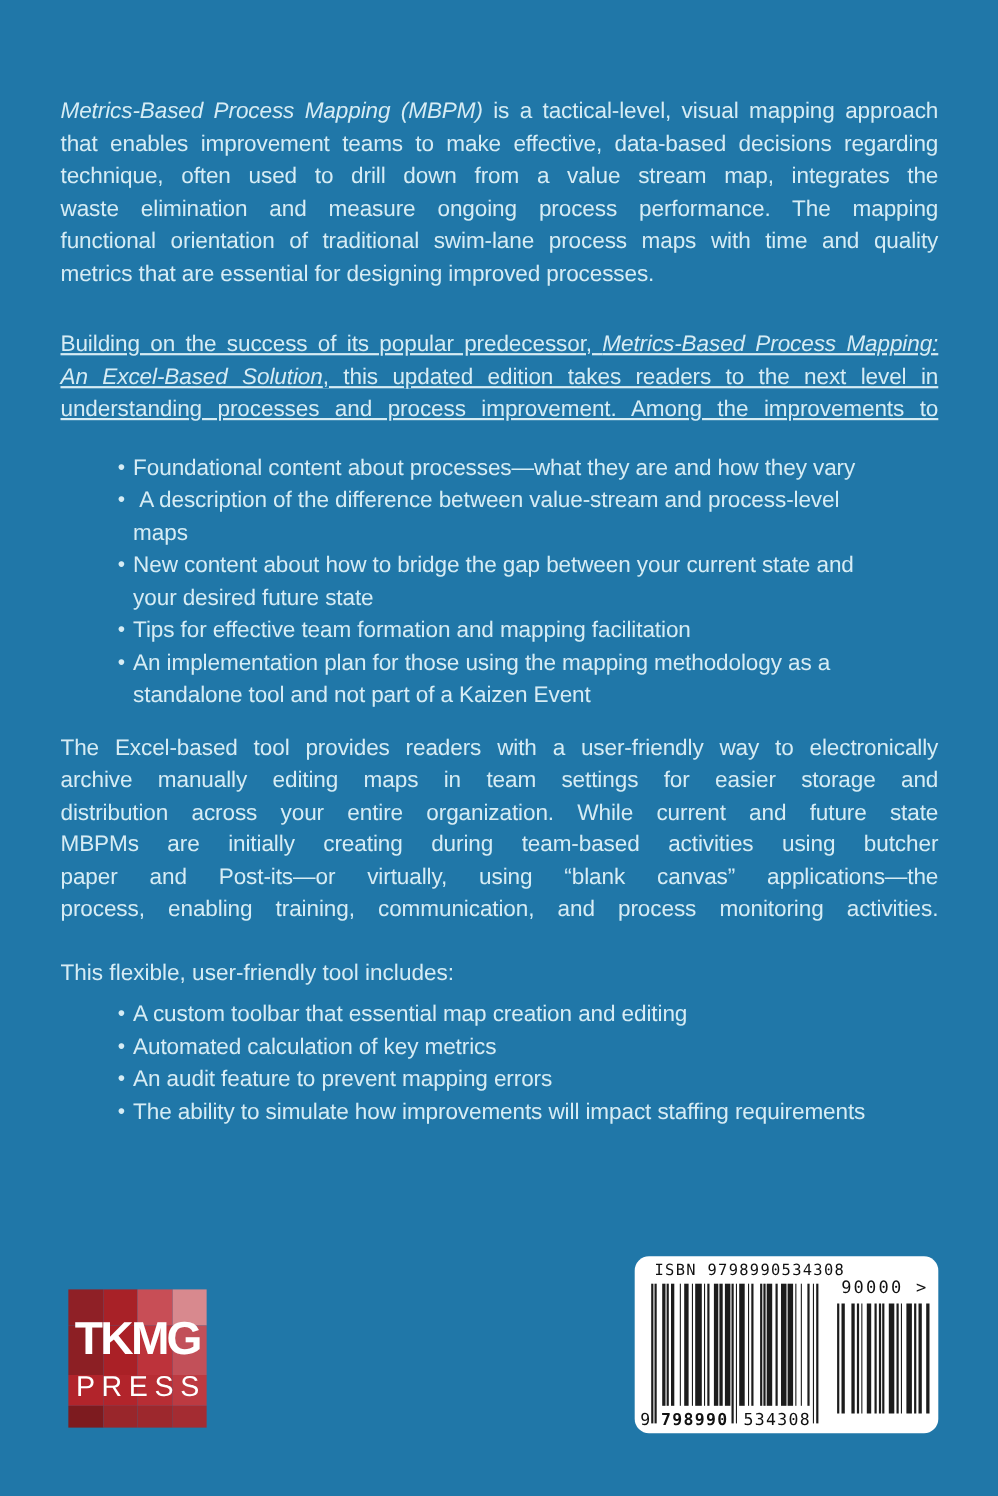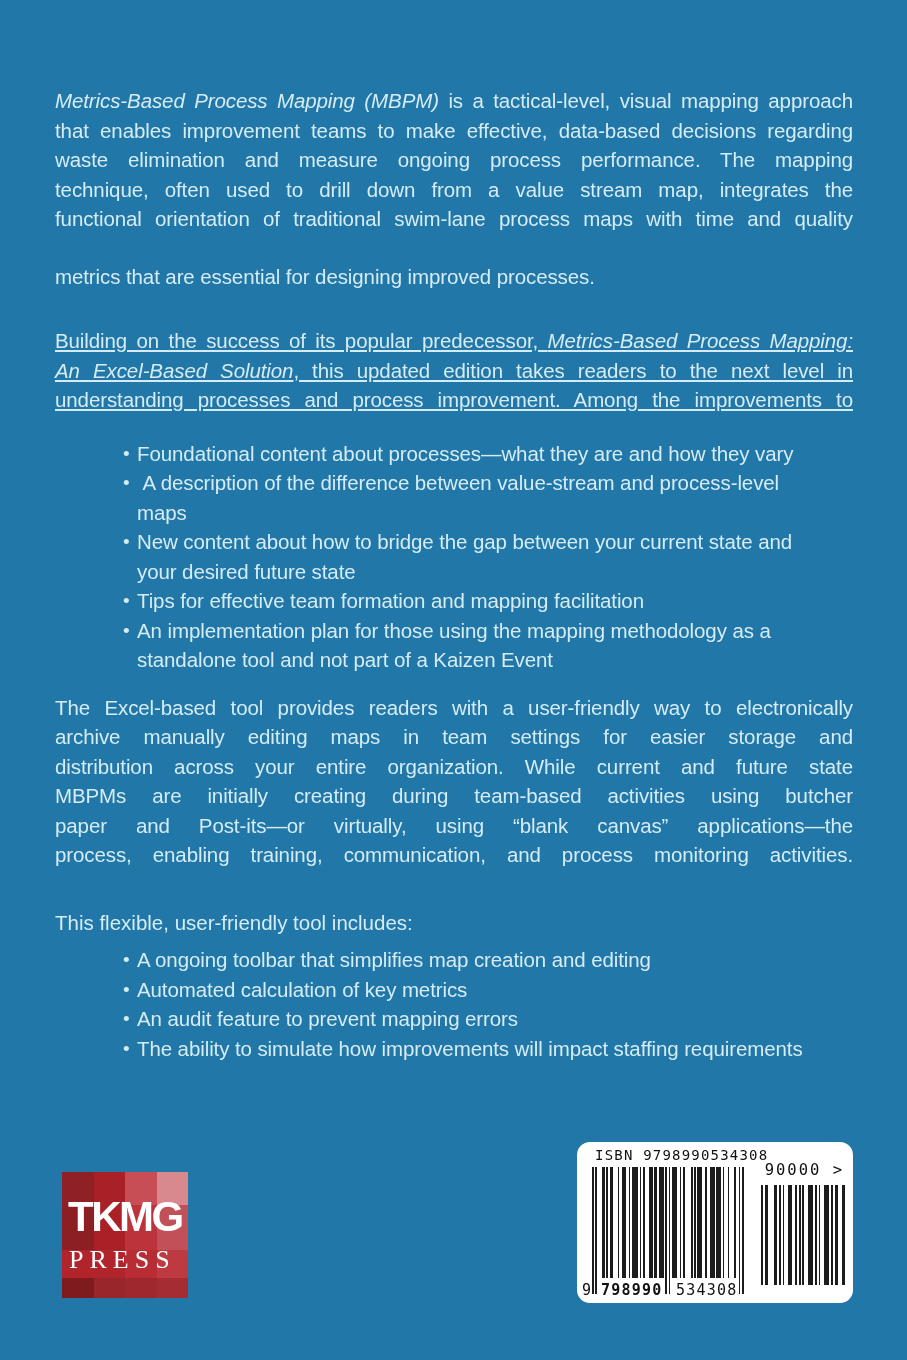--- a/index.html
+++ b/index.html
@@ -10,32 +10,32 @@
     font-family:"Liberation Sans", sans-serif;
     color:#d6ecf4;
     position:relative;
     overflow:hidden;
   }
   .content {
     position:absolute; left:55px; right:54px; top:0;
   }
   .para { font-size:20.5px; line-height:29.5px; letter-spacing:-0.1px; }
   .jline { text-align:justify; text-align-last:justify; }
-  .jline.lastline { text-align-last:left;margin-top:28px; }
+  .jline.lastline { text-align-last:left; }
   .it { font-style:italic; }
 
   #para1 { margin-top:86px; }
   #para2 { margin-top:35px;text-decoration:underline; }
   #list1 { margin-top:24px; }
   #para3 { margin-top:18px; }
-  #tool-intro { margin-top:38px; font-size:20.5px; line-height:29.5px; }
+  #tool-intro { margin-top:28px; font-size:20.5px; line-height:29.5px; }
   #list2 { margin-top:8px; }
 
   ul.blist {
-    list-style:none; margin:16px; padding:0 0 0 66px;
+    list-style:none; margin:0; padding:0 0 0 66px;
     font-size:20.5px; line-height:29.5px; letter-spacing:-0.1px;
   }
   ul.blist li { position:relative; }
   ul.blist li::before {
     content:"\2022";
     position:absolute; left:-14px; top:0;
     font-size:19px;
   }
 
   
@@ -46,21 +46,21 @@
   .logo-row { display:flex; width:100%; }
   .logo-cell { flex:1 1 25%; }
   .logo-tkmg {
     position:absolute; left:6px; top:24px;
     font-size:42px; font-weight:800; letter-spacing:-2.5px;
     color:#ffffff; line-height:1;
   }
   .logo-press {
     position:absolute; left:7px; top:74px;
     font-size:26px; font-weight:500; letter-spacing:6px;
-    color:#ffffff; line-height:1.1;font-family:Liberation Serif, serif;
+    color:#ffffff; line-height:1.1;
   }
 
   
   .barcode-box {
     position:absolute; left:577px; top:1142px;
     width:276px; height:161px;
     background:#ffffff; border-radius:13px;
     color:#111;
   }
   .isbn-label {
@@ -92,22 +92,22 @@
     font-size:15.5px; letter-spacing:2px; white-space:nowrap;
   }
 </style>
 </head>
 <body>
 
 <div class="content">
   <div id="para1" class="para">
       <div class="jline"><span class="it">Metrics-Based Process Mapping (MBPM)</span><span> is a tactical-level, visual mapping approach</span></div>
       <div class="jline"><span>that enables improvement teams to make effective, data-based decisions regarding</span></div>
+      <div class="jline"><span>technique, often used to drill down from a value stream map, integrates the</span></div>
       <div class="jline"><span>waste elimination and measure ongoing process performance. The mapping</span></div>
-      <div class="jline"><span>technique, often used to drill down from a value stream map, integrates the</span></div>
       <div class="jline"><span>functional orientation of traditional swim-lane process maps with time and quality</span></div>
       <div class="jline lastline"><span>metrics that are essential for designing improved processes.</span></div>
     </div>
   <div id="para2" class="para">
       <div class="jline"><span>Building on the success of its popular predecessor, </span><span class="it">Metrics-Based Process Mapping:</span></div>
       <div class="jline"><span class="it">An Excel-Based Solution</span><span>, this updated edition takes readers to the next level in</span></div>
       <div class="jline"><span>understanding processes and process improvement. Among the improvements to</span></div>
     </div>
   <ul id="list1" class="blist">
       <li>
@@ -133,21 +133,21 @@
       <div class="jline"><span>The Excel-based tool provides readers with a user-friendly way to electronically</span></div>
       <div class="jline"><span>archive manually editing maps in team settings for easier storage and</span></div>
       <div class="jline"><span>distribution across your entire organization. While current and future state</span></div>
       <div class="jline"><span>MBPMs are initially creating during team-based activities using butcher</span></div>
       <div class="jline"><span>paper and Post-its—or virtually, using “blank canvas” applications—the</span></div>
       <div class="jline"><span>process, enabling training, communication, and process monitoring activities.</span></div>
     </div>
   <div id="tool-intro">This flexible, user-friendly tool includes:</div>
   <ul id="list2" class="blist">
       <li>
-        <div>A ongoing toolbar that simplifies map creation and editing</div>
+        <div>A custom toolbar that essential map creation and editing</div>
       </li>
       <li>
         <div>Automated calculation of key metrics</div>
       </li>
       <li>
         <div>An audit feature to prevent mapping errors</div>
       </li>
       <li>
         <div>The ability to simulate how improvements will impact staffing requirements</div>
       </li>

